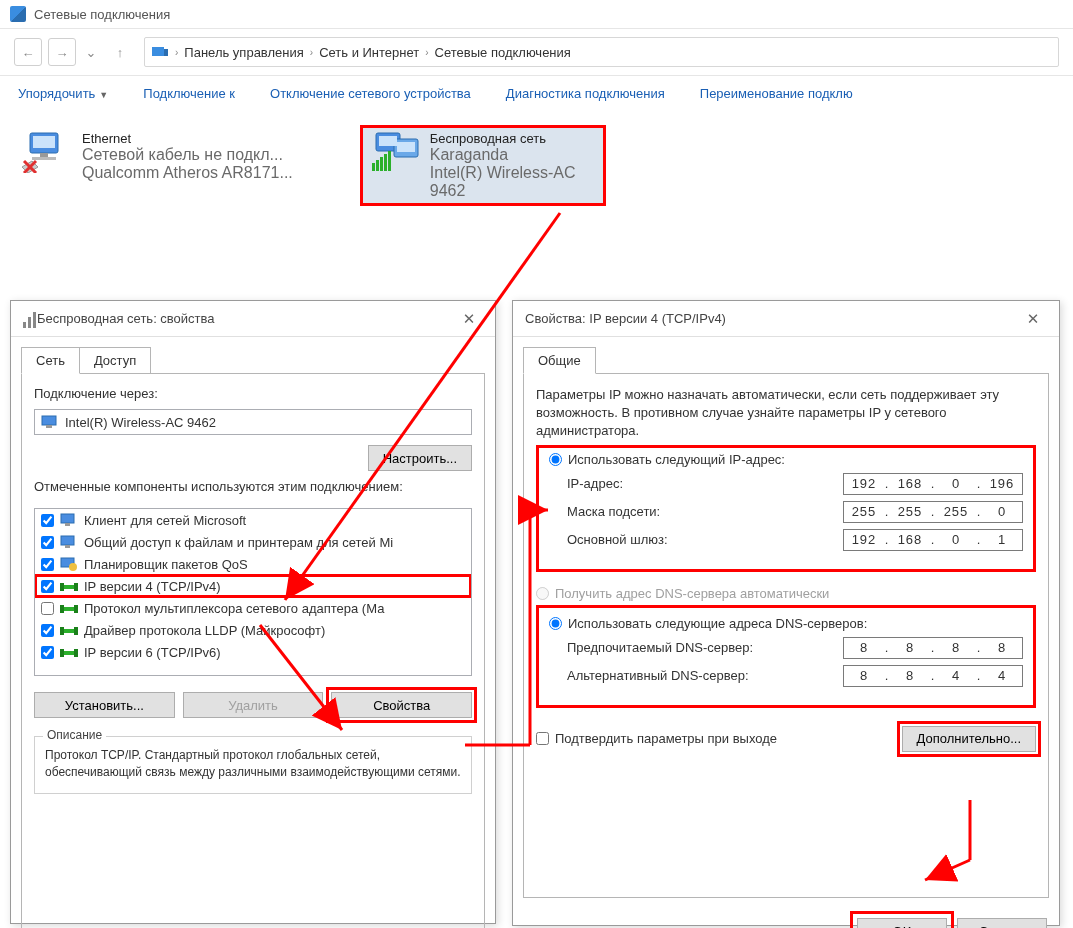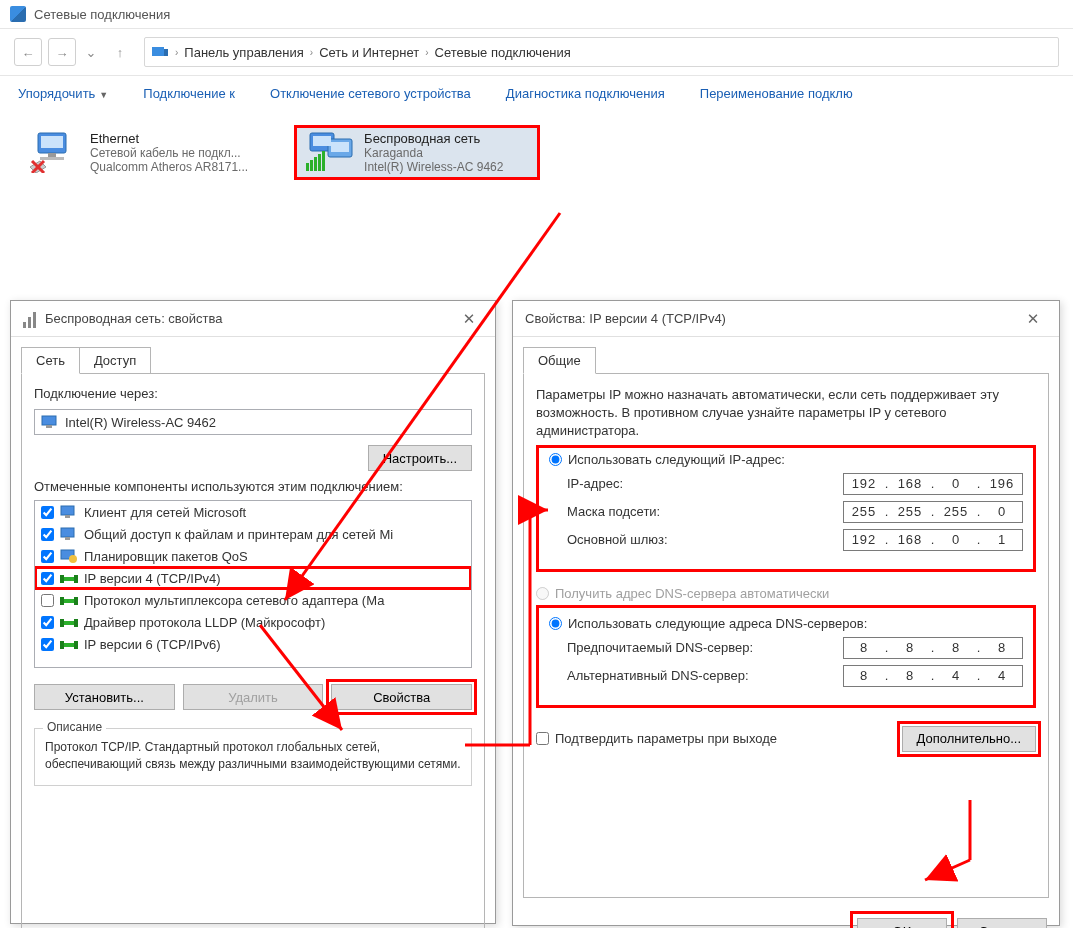--- a/index.html
+++ b/index.html
@@ -9,39 +9,39 @@
 .nav-row{display:flex;align-items:center;padding:8px 14px;border-top:1px solid #e6e6e6;border-bottom:1px solid #e6e6e6;gap:10px}
 .nav-arrows{display:flex;gap:6px}
 .arr{width:28px;height:28px;border:1px solid #d0d0d0;border-radius:3px;display:flex;align-items:center;justify-content:center;color:#888;cursor:pointer;background:#fff}
 .arr.up{border:none}
 .breadcrumbs{flex:1;height:30px;border:1px solid #d7d7d7;border-radius:2px;display:flex;align-items:center;padding:0 6px;gap:6px;color:#333}
 .breadcrumbs .bcicon{width:18px;height:16px;display:inline-block}
 .bcchev{color:#888;font-size:10px}
 .toolbar{display:flex;align-items:center;padding:10px 18px;gap:35px;color:#1a5fb4}
 .toolbar span{cursor:pointer}
 .caret{font-size:9px;margin-left:4px;color:#666}
-.content{padding:14px 20px;display:flex;gap:36px}
+.content{padding:14px 12px;display:flex;gap:57px}
 .conn{display:flex;gap:10px;padding:6px 10px}
 .conn .cicon{width:50px;height:42px;position:relative}
 .conn .cicon svg{width:50px;height:42px}
 .conn .info .ttl{color:#222}
-.conn .info .sub{color:#6a6a6a;font-size:12px}
+.conn .info .sub{color:#6a6a6a;font-size:16px}
 .conn.sel{background:#dbe4ee;border:3px solid red;padding:3px 7px}
 .dialog{position:absolute;background:#fff;border:1px solid #9a9a9a;box-shadow:2px 2px 8px rgba(0,0,0,.15)}
-.dlg-title{height:36px;display:flex;align-items:center;padding:0 12px;border-bottom:1px solid #e0e0e0;color:#444;gap:8px}
+.dlg-title{height:36px;display:flex;align-items:center;padding:0 12px;border-bottom:1px solid #e0e0e0;color:#444;}
 .dlg-close{margin-left:auto;width:28px;height:24px;display:flex;align-items:center;justify-content:center;color:#666;cursor:pointer;font-size:15px}
 .tabs{display:flex;padding:10px 10px 0 10px}
 .tab{padding:5px 14px;border:1px solid #b5b5b5;cursor:pointer;background:#fff}
 .tab.active{border-bottom:1px solid #fff;background:#fff;position:relative;z-index:2}
 .tab+.tab{border-left:none}
 .tabbody{border:1px solid #b5b5b5;margin:-1px 10px 10px 10px;padding:12px;position:relative;z-index:1}
 .field{height:26px;border:1px solid #abadb3;background:#fff;padding:2px 6px;display:flex;align-items:center;gap:6px;width:100%}
 .minimonitor{width:18px;height:14px}
 .btn{height:26px;padding:0 14px;border:1px solid #adadad;background:#e1e1e1;cursor:pointer;display:inline-flex;align-items:center;justify-content:center}
-.compo-box{border:1px solid #abadb3;height:168px;overflow:hidden;background:#fff;margin-top:6px;position:relative}
+.compo-box{border:1px solid #abadb3;height:168px;overflow:hidden;background:#fff;margin-top:14px;position:relative}
 .compo-list{overflow-y:scroll;height:100%}
 .citem{display:flex;align-items:center;gap:6px;padding:2px 6px;height:22px}
 .citem input{width:13px;height:13px}
 .citem .ic{width:18px;height:16px;display:inline-flex;align-items:center;justify-content:center}
 .grp{border:1px solid #d0d0d0;padding:10px 10px 12px 10px;position:relative;margin-top:12px}
 .grp .lab{position:absolute;top:-9px;left:8px;background:#fff;padding:0 4px;font-size:12px;color:#444}
 .radio-row{display:flex;align-items:center;gap:6px;margin:4px 0}
 .radio-row input[type=radio]{width:13px;height:13px}
 .ipgrid{margin-left:18px;margin-top:6px}
 .iprow{display:flex;align-items:center;margin:6px 0}

